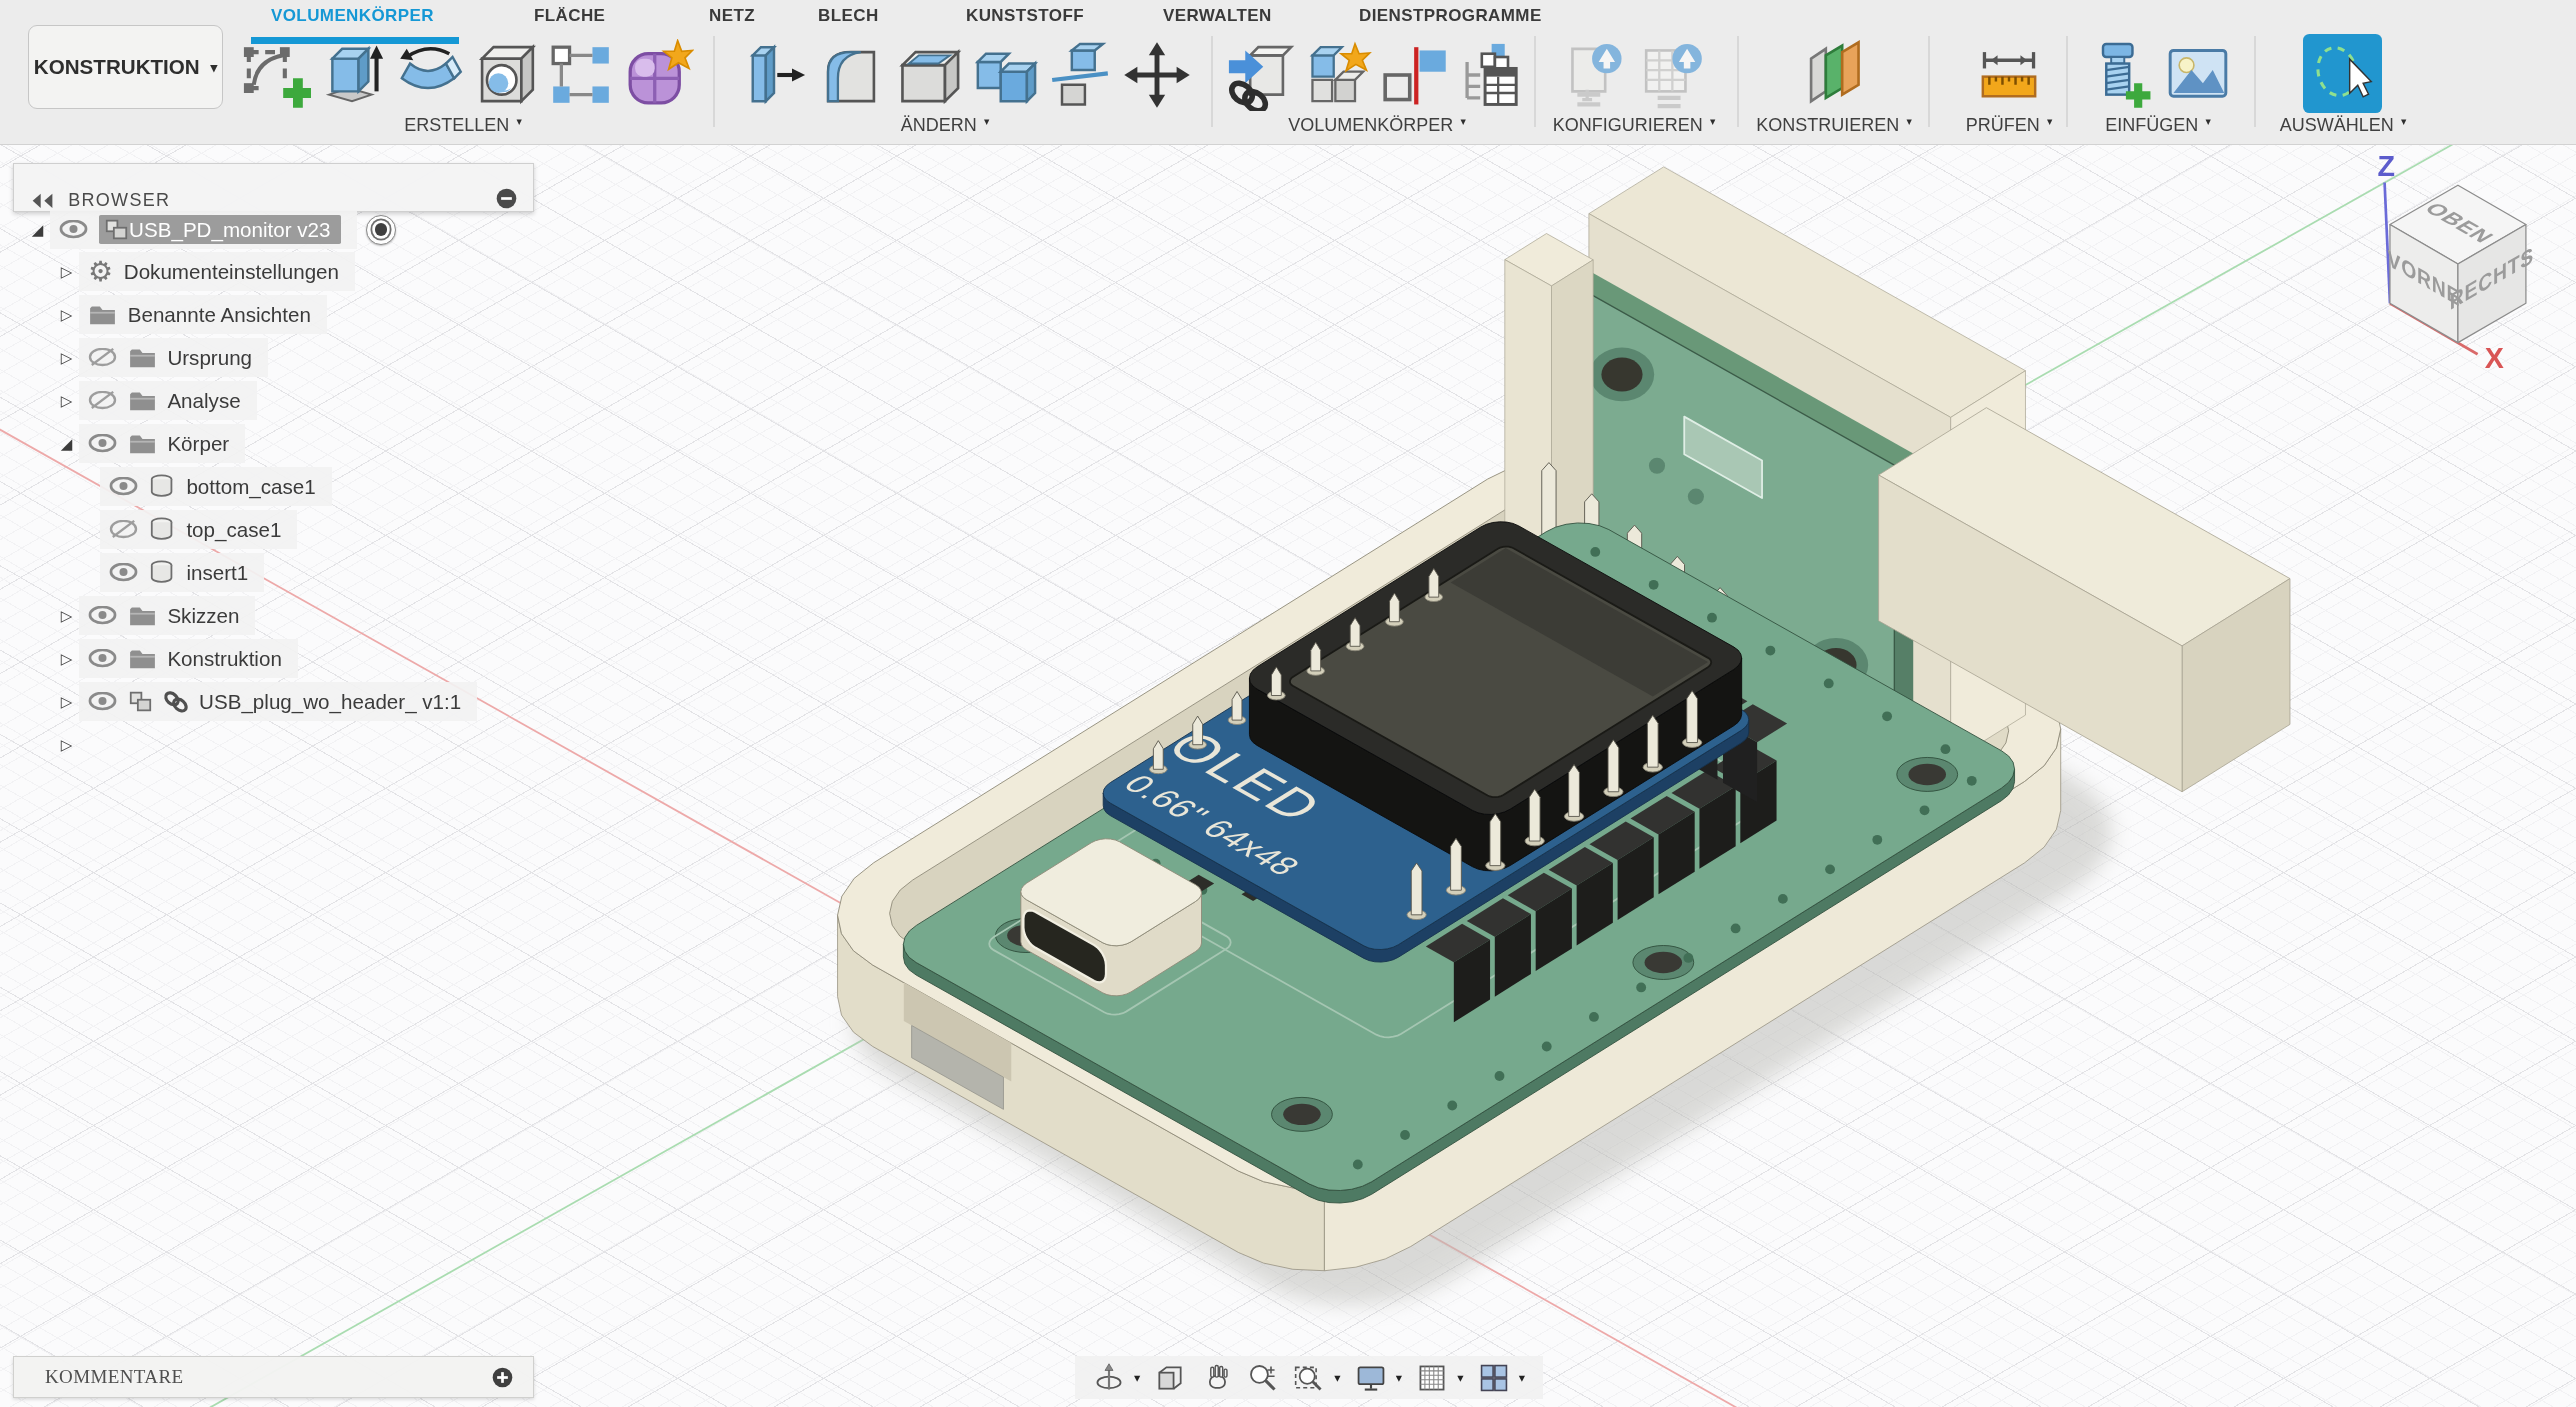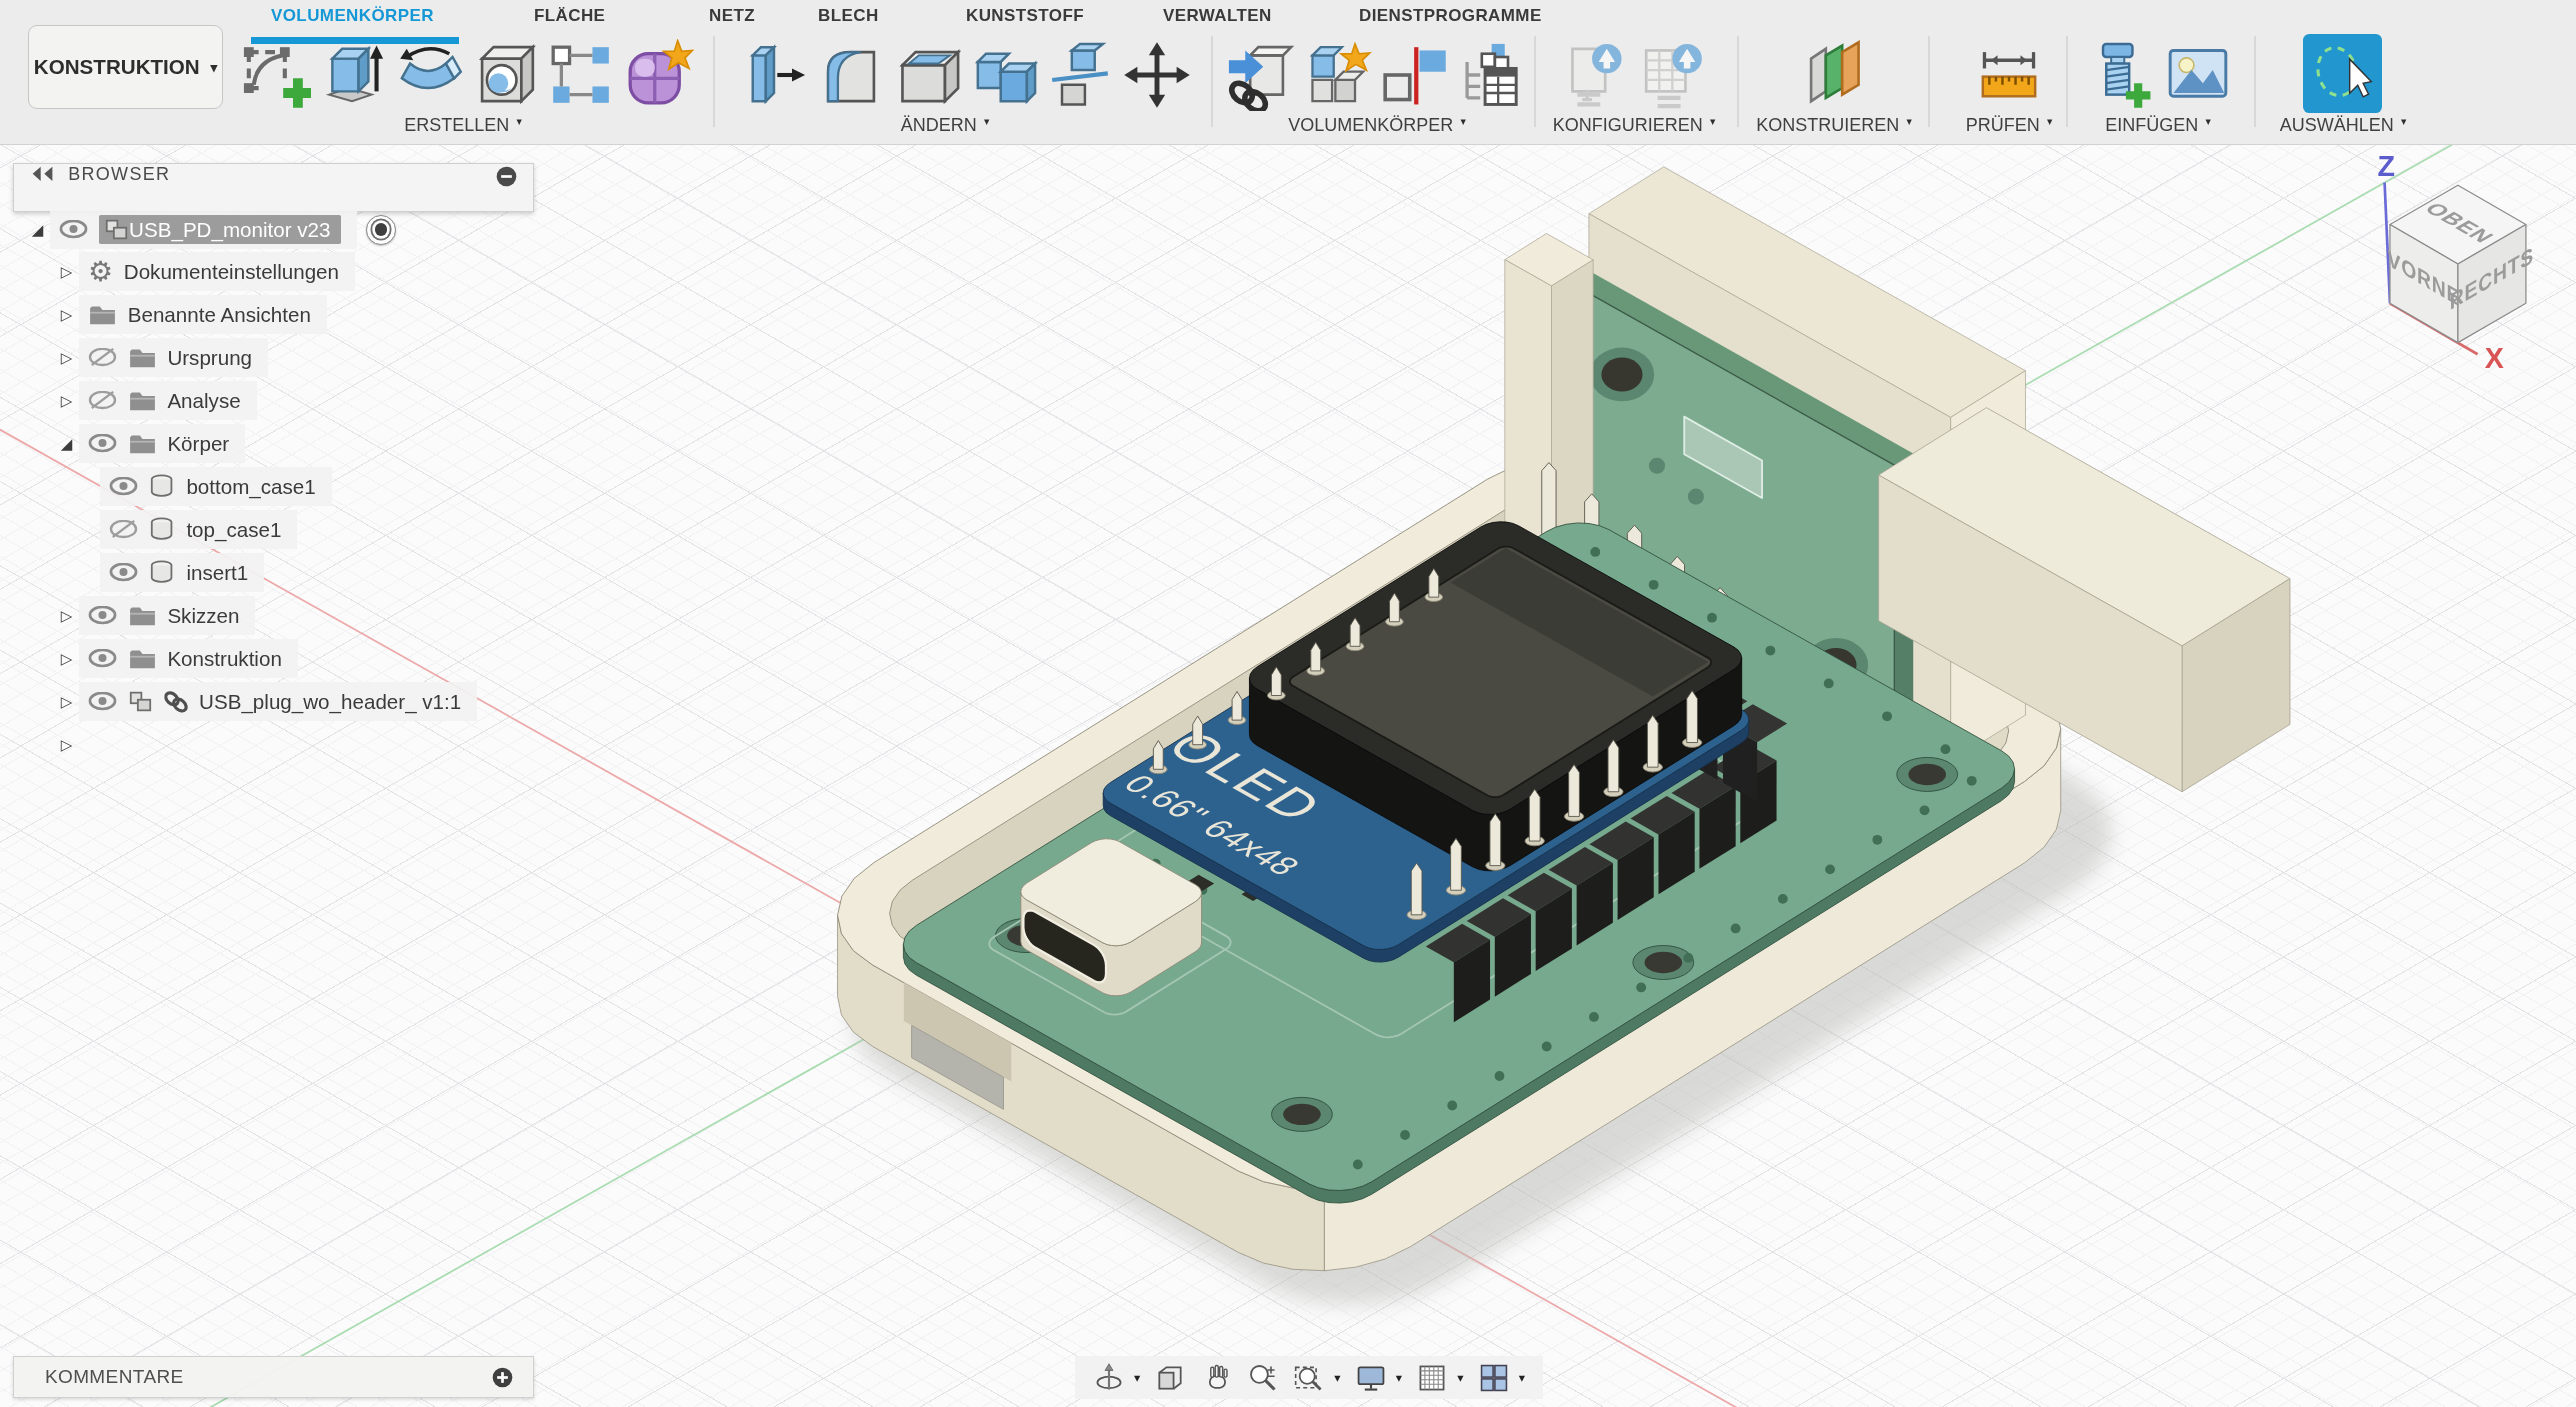--- a/index.html
+++ b/index.html
@@ -38,21 +38,21 @@
     font-size:18px; color:#3f3f3f; white-space:nowrap; display:flex; gap:7.2px;
     align-items:flex-start; cursor:pointer; }
   .grp-label .caret { font-size:10.7px; }
   .vsep { position:absolute; top:36px; height:91px; width:1.8px; background:#d8d8d8; }
   .disabled { opacity:.5; }
 
   
   #browser-header { position:absolute; left:13.4px; top:163px; width:521px; height:49px;
     background:rgba(244,244,244,.97); border:0.9px solid #cfcfcf;
     box-shadow:0 1.8px 4.5px rgba(0,0,0,.18);
-    display:flex; align-items:flex-start; padding:0 14.3px; z-index:10; }
+    display:flex; align-items:flex-end; padding:0 14.3px; z-index:10; }
   #browser-header .title { font-size:18px; letter-spacing:1.3px; color:#4a4a4a; margin-left:12.5px; }
   #browser-header .spacer { flex:1; }
   .brow { position:absolute; display:flex; align-items:center; z-index:10; height:43px; }
   .chip { display:inline-flex; align-items:center; gap:10.7px; height:39px;
     background:rgba(242,242,242,.92); padding:0 16px 0 9px; font-size:20.6px;
     color:#3b3b3b; white-space:nowrap; cursor:pointer; }
   .tri { width:25px; font-size:15px; color:#3c3c3c; text-align:center; cursor:pointer; }
   .selpill { display:inline-flex; align-items:center; background:#9c9c9c;
     color:#fff; padding:2.7px 10.7px 2.7px 5.4px; border-radius:1.8px; }
   .radio { width:30px; height:30px; border-radius:50%; background:#fdfdfd;
@@ -60,21 +60,21 @@
     justify-content:center; cursor:pointer; box-shadow:0 0.9px 1.8px rgba(0,0,0,.25); }
   .radio .dot { width:12.5px; height:12.5px; border-radius:50%; background:#3f3f3f;
     box-shadow:0 0 0 2.7px #fdfdfd, 0 0 0 4.5px #6e6e6e; }
   .gear { font-size:28px; color:#787878; line-height:1; }
 
   
   #comments { position:absolute; left:13.4px; top:1356px; width:521px; height:42px;
     background:rgba(242,242,241,.96); border:0.9px solid #d0d0ce;
     box-shadow:0 1.8px 3.6px rgba(0,0,0,.15); display:flex; align-items:center;
     padding:0 18px; z-index:10; }
-  #comments .title { font-size:19px; color:#4f4f4f; letter-spacing:0.4px; margin-left:12.5px; }
+  #comments .title { font-size:19px; color:#4f4f4f; letter-spacing:0.4px; margin-left:12.5px;font-family:Liberation Serif, serif; }
   #comments .spacer { flex:1; }
   #navbar { position:absolute; left:1075px; top:1356px; height:43px;
     background:rgba(241,241,241,.93); display:flex; align-items:center; gap:14.3px;
     padding:0 18px; z-index:10; }
   .nvi { height:32px; width:32px; cursor:pointer; }
   .nv-caret { font-size:12.5px; color:#222; cursor:pointer; margin-left:-5.4px; }
 </style>
 </head>
 <body>
 

